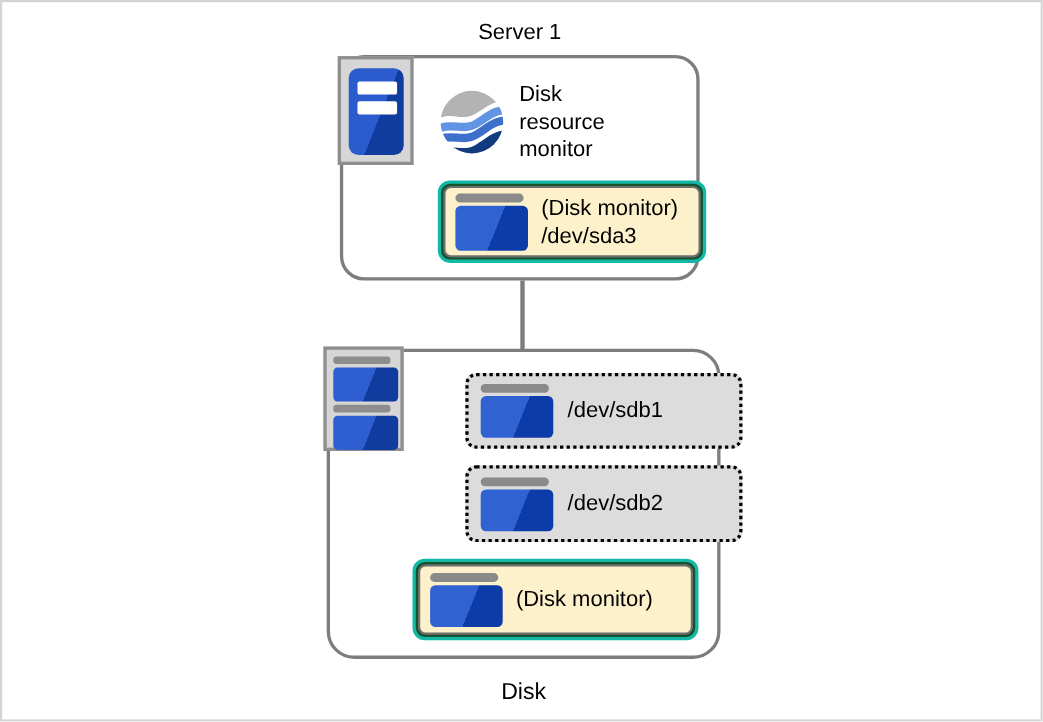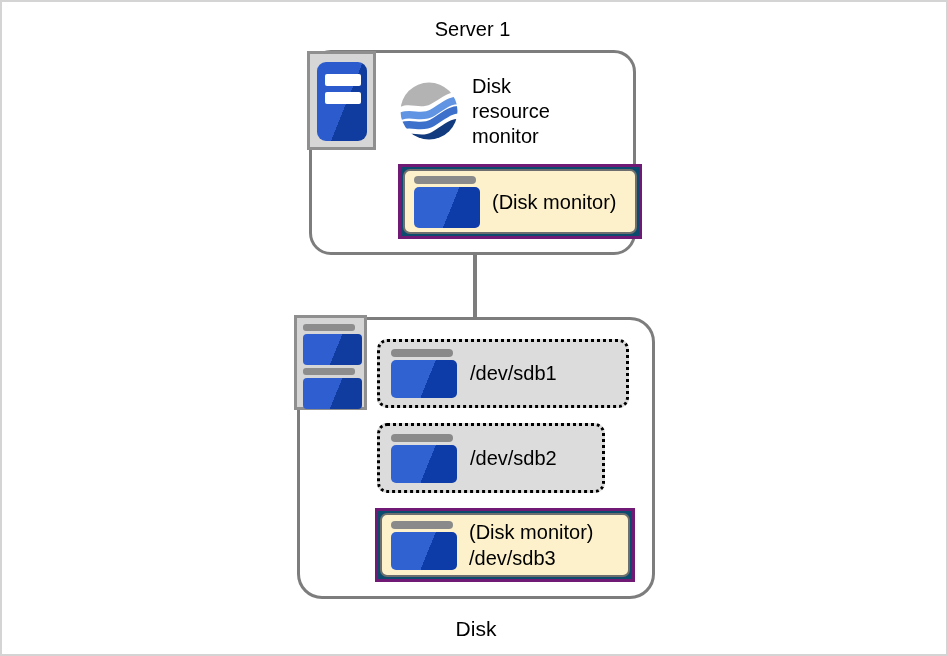--- a/index.html
+++ b/index.html
@@ -32,25 +32,25 @@
   .stack-body{width:59px;height:31px;border-radius:4px;margin-left:2px;
     background:linear-gradient(112deg,#2e5ecf 55%,#0f3c9e 55%);}
 
   
   #globe-icon{left:396px;top:78px;width:62px;height:62px;}
 
   #resource-label{left:470px;top:72px;font-size:20px;line-height:25px;}
 
   
   .row{display:flex;align-items:center;gap:13px;padding-left:11px;}
-  .plain-row{background:#dcdcdc;border:3px dotted #000;border-radius:10px;}
+  .plain-row{background:#dcdcdc;border:3px dotted #000;border-radius:10px;margin-left:46px;}
   #sdb1-row{left:375px;top:337px;width:252px;height:69px;}
-  #sdb2-row{left:375px;top:421px;width:228px;height:70px;}
+  #sdb2-row{left:375px;top:421px;width:252px;height:70px;}
 
-  .mon-outer{background:#0c4a6e;border:3px solid #701a75;border-radius:0;}
+  .mon-outer{background:#14532d;border:3px solid #14b8a6;border-radius:11px;}
   .mon-inner{position:absolute;left:2px;top:2px;right:2px;bottom:2px;
     border:2px solid #6e6e6e;border-radius:7px;background:#fcf1ca;
     display:flex;align-items:center;gap:12px;padding-left:9px;box-sizing:border-box;}
   #sda3-box{left:396px;top:162px;width:244px;height:75px;}
   #sdb3-box{left:373px;top:506px;width:260px;height:74px;}
 
   .disk-icon{flex:0 0 auto;}
   .disk-bar{width:62px;height:8px;background:#8a8a8a;border-radius:4px;margin-bottom:3px;}
   .disk-body{width:66px;height:38px;border-radius:5px;
     background:linear-gradient(112deg,#3162d2 55%,#0d3ba8 55%);}
@@ -103,20 +103,21 @@
   </div>
 
   <div class="abs mon-outer" id="sda3-box">
     <div class="mon-inner">
       <div class="disk-icon">
         <div class="disk-bar"></div>
         <div class="disk-body tall"></div>
       </div>
       <div class="two-line">
         <div>(Disk monitor)</div>
+        <div>/dev/sda3</div>
       </div>
     </div>
   </div>
 
   <div class="abs hw-square" id="disk-stack-icon">
     <div class="stack-unit">
       <div class="stack-bar"></div>
       <div class="stack-body"></div>
     </div>
     <div class="stack-unit">
@@ -142,20 +143,19 @@
   </div>
 
   <div class="abs mon-outer" id="sdb3-box">
     <div class="mon-inner">
       <div class="disk-icon">
         <div class="disk-bar"></div>
         <div class="disk-body"></div>
       </div>
       <div class="two-line">
         <div>(Disk monitor)</div>
-        <div>/dev/sdb3</div>
       </div>
     </div>
   </div>
 
   <div class="abs" id="disk-caption">Disk</div>
 
 </div>
 
 </body></html>

